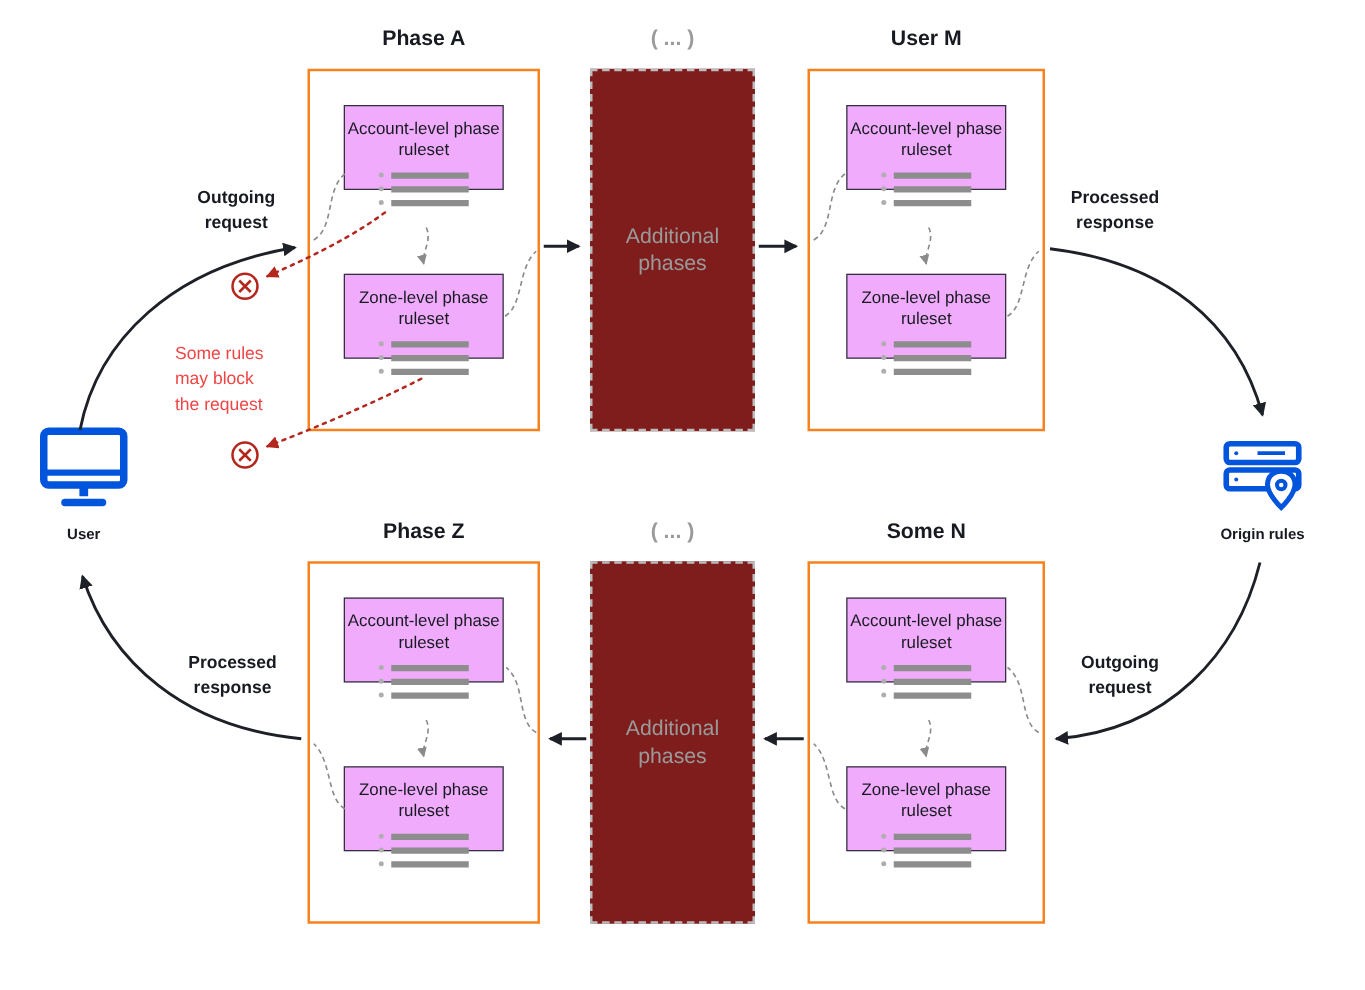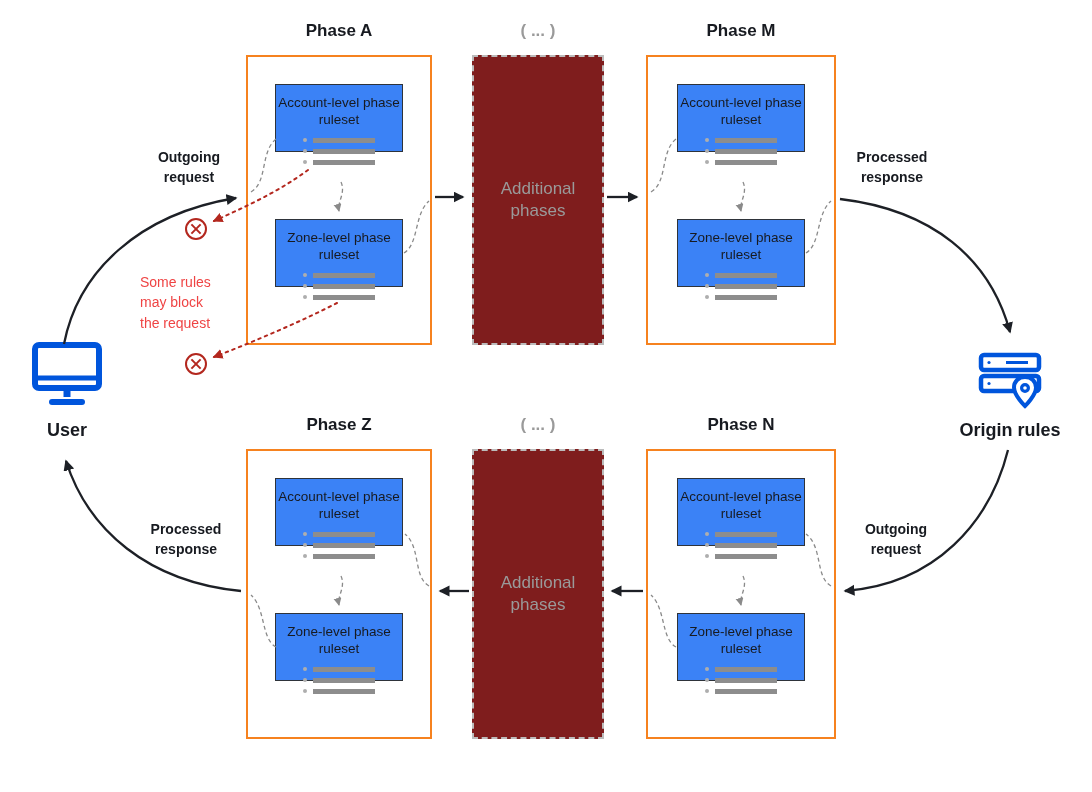--- a/index.html
+++ b/index.html
@@ -7,44 +7,44 @@
     position:relative;width:1092px;height:792px;background:#ffffff;overflow:hidden;
     font-family:"Liberation Sans","DejaVu Sans",sans-serif;color:#171a20;
   }
   .phase-box{position:absolute;border:2px solid #f6821f;background:#ffffff;box-sizing:border-box;}
   .dashed-box{position:absolute;border:2px dashed #bcbcbc;background:#7f1d1d;box-sizing:border-box;
     display:flex;align-items:center;justify-content:center;}
   .phase-title{position:absolute;text-align:center;font-weight:bold;font-size:17px;line-height:26px;}
   .ellipsis-title{color:#9a9a9a;}
   .additional-label{color:#9a9a9a;font-size:17px;line-height:1.3;text-align:center;width:100px;}
   .ruleset{position:absolute;left:50%;margin-left:-64px;width:128px;height:68px;box-sizing:border-box;
-    border:1.4px solid #2e333a;background:#3b82f6;text-align:center;}
+    border:1.4px solid #2e333a;background:#f0abfc;text-align:center;}
   .ruleset-label{font-size:13.5px;line-height:1.25;padding-top:10px;}
   .rule-lines{margin-top:9px;display:flex;flex-direction:column;gap:6px;align-items:center;}
   .rule-row{display:flex;align-items:center;gap:6px;}
   .rule-dot{width:4px;height:4px;border-radius:50%;background:#aeaeae;}
   .rule-bar{width:62px;height:5px;background:#8d8d8d;}
   .flow-label{position:absolute;font-weight:bold;font-size:14px;line-height:1.4;text-align:center;}
   .block-note{position:absolute;color:#ef4444;font-size:14px;line-height:1.45;width:86px;text-align:left;}
-  .actor-label{position:absolute;font-weight:bold;font-size:18px;text-align:center;}
+  .actor-label{position:absolute;font-weight:bold;font-size:12px;text-align:center;}
   .actor-icon{position:absolute;}
   .overlay{position:absolute;left:0;top:0;width:1092px;height:792px;pointer-events:none;}
 </style>
 </head>
 <body>
 
 <div class="canvas">
 
   <div class="phase-title" style="left:246px;top:18px;width:186px;">Phase A</div>
   <div class="phase-title ellipsis-title" style="left:472px;top:18px;width:132px;">( ... )</div>
-  <div class="phase-title" style="left:646px;top:18px;width:190px;">Phase M</div>
+  <div class="phase-title" style="left:646px;top:18px;width:190px;">User M</div>
 
   <div class="phase-title" style="left:246px;top:412px;width:186px;">Phase Z</div>
   <div class="phase-title ellipsis-title" style="left:472px;top:412px;width:132px;">( ... )</div>
-  <div class="phase-title" style="left:646px;top:412px;width:190px;">Phase N</div>
+  <div class="phase-title" style="left:646px;top:412px;width:190px;">Some N</div>
 
   <div class="phase-box" style="left:246px;top:55px;width:186px;height:290px;">
     <div class="ruleset" style="top:27px;">
       <div class="ruleset-label">Account-level phase ruleset</div>
       <div class="rule-lines">
         <div class="rule-row">
             <span class="rule-dot"></span>
             <span class="rule-bar"></span>
           </div>
         <div class="rule-row">

